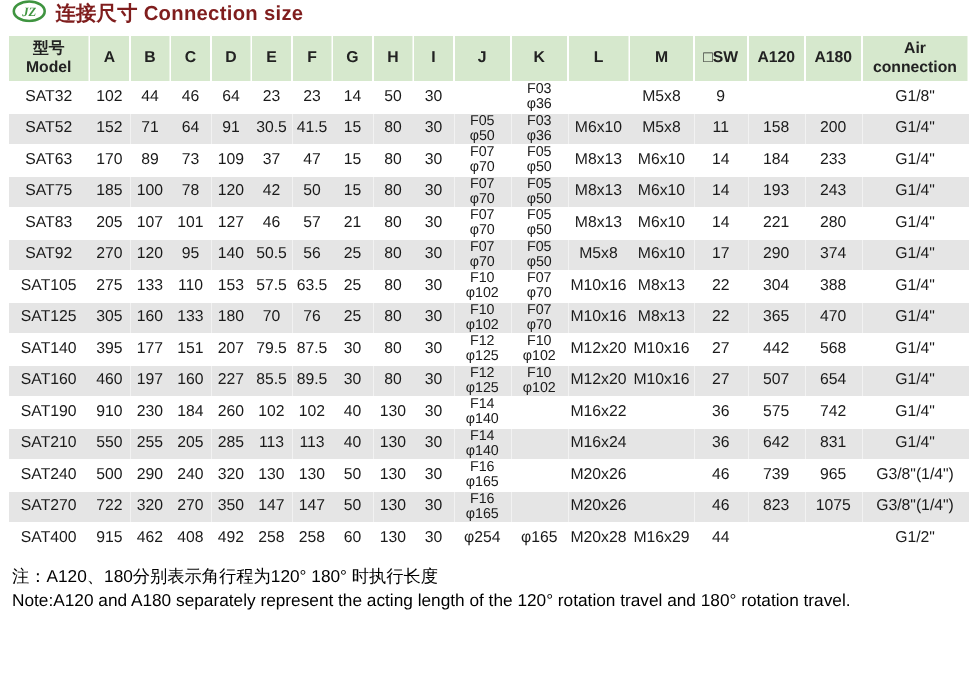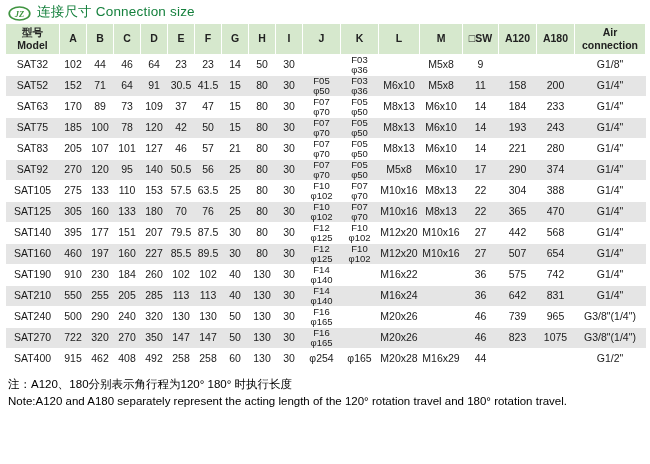--- a/index.html
+++ b/index.html
@@ -11,26 +11,26 @@
   *{box-sizing:border-box;}
   html,body{margin:0;padding:0;}
   body{
     width:650px;height:464px;
     background:#ffffff;
     font-family:"Liberation Sans", sans-serif;
     color:var(--text);
     overflow:hidden;
   }
   .title-row{
-    display:flex;align-items:flex-end;gap:6px;
+    display:flex;align-items:flex-start;gap:6px;
     padding:0 0 3px 8px;height:24px;
   }
   .logo{flex:0 0 auto;display:block;}
   .title{
-    font-size:13.5px;font-weight:normal;color:#15803d;
+    font-size:13.5px;font-weight:bold;color:#7f1d1d;
     letter-spacing:0.2px;
   }
   table.spec{
     border-collapse:collapse;
     table-layout:fixed;
     width:640px;
     margin-left:5px;
   }
   table.spec th{
     background:var(--header-bg);

